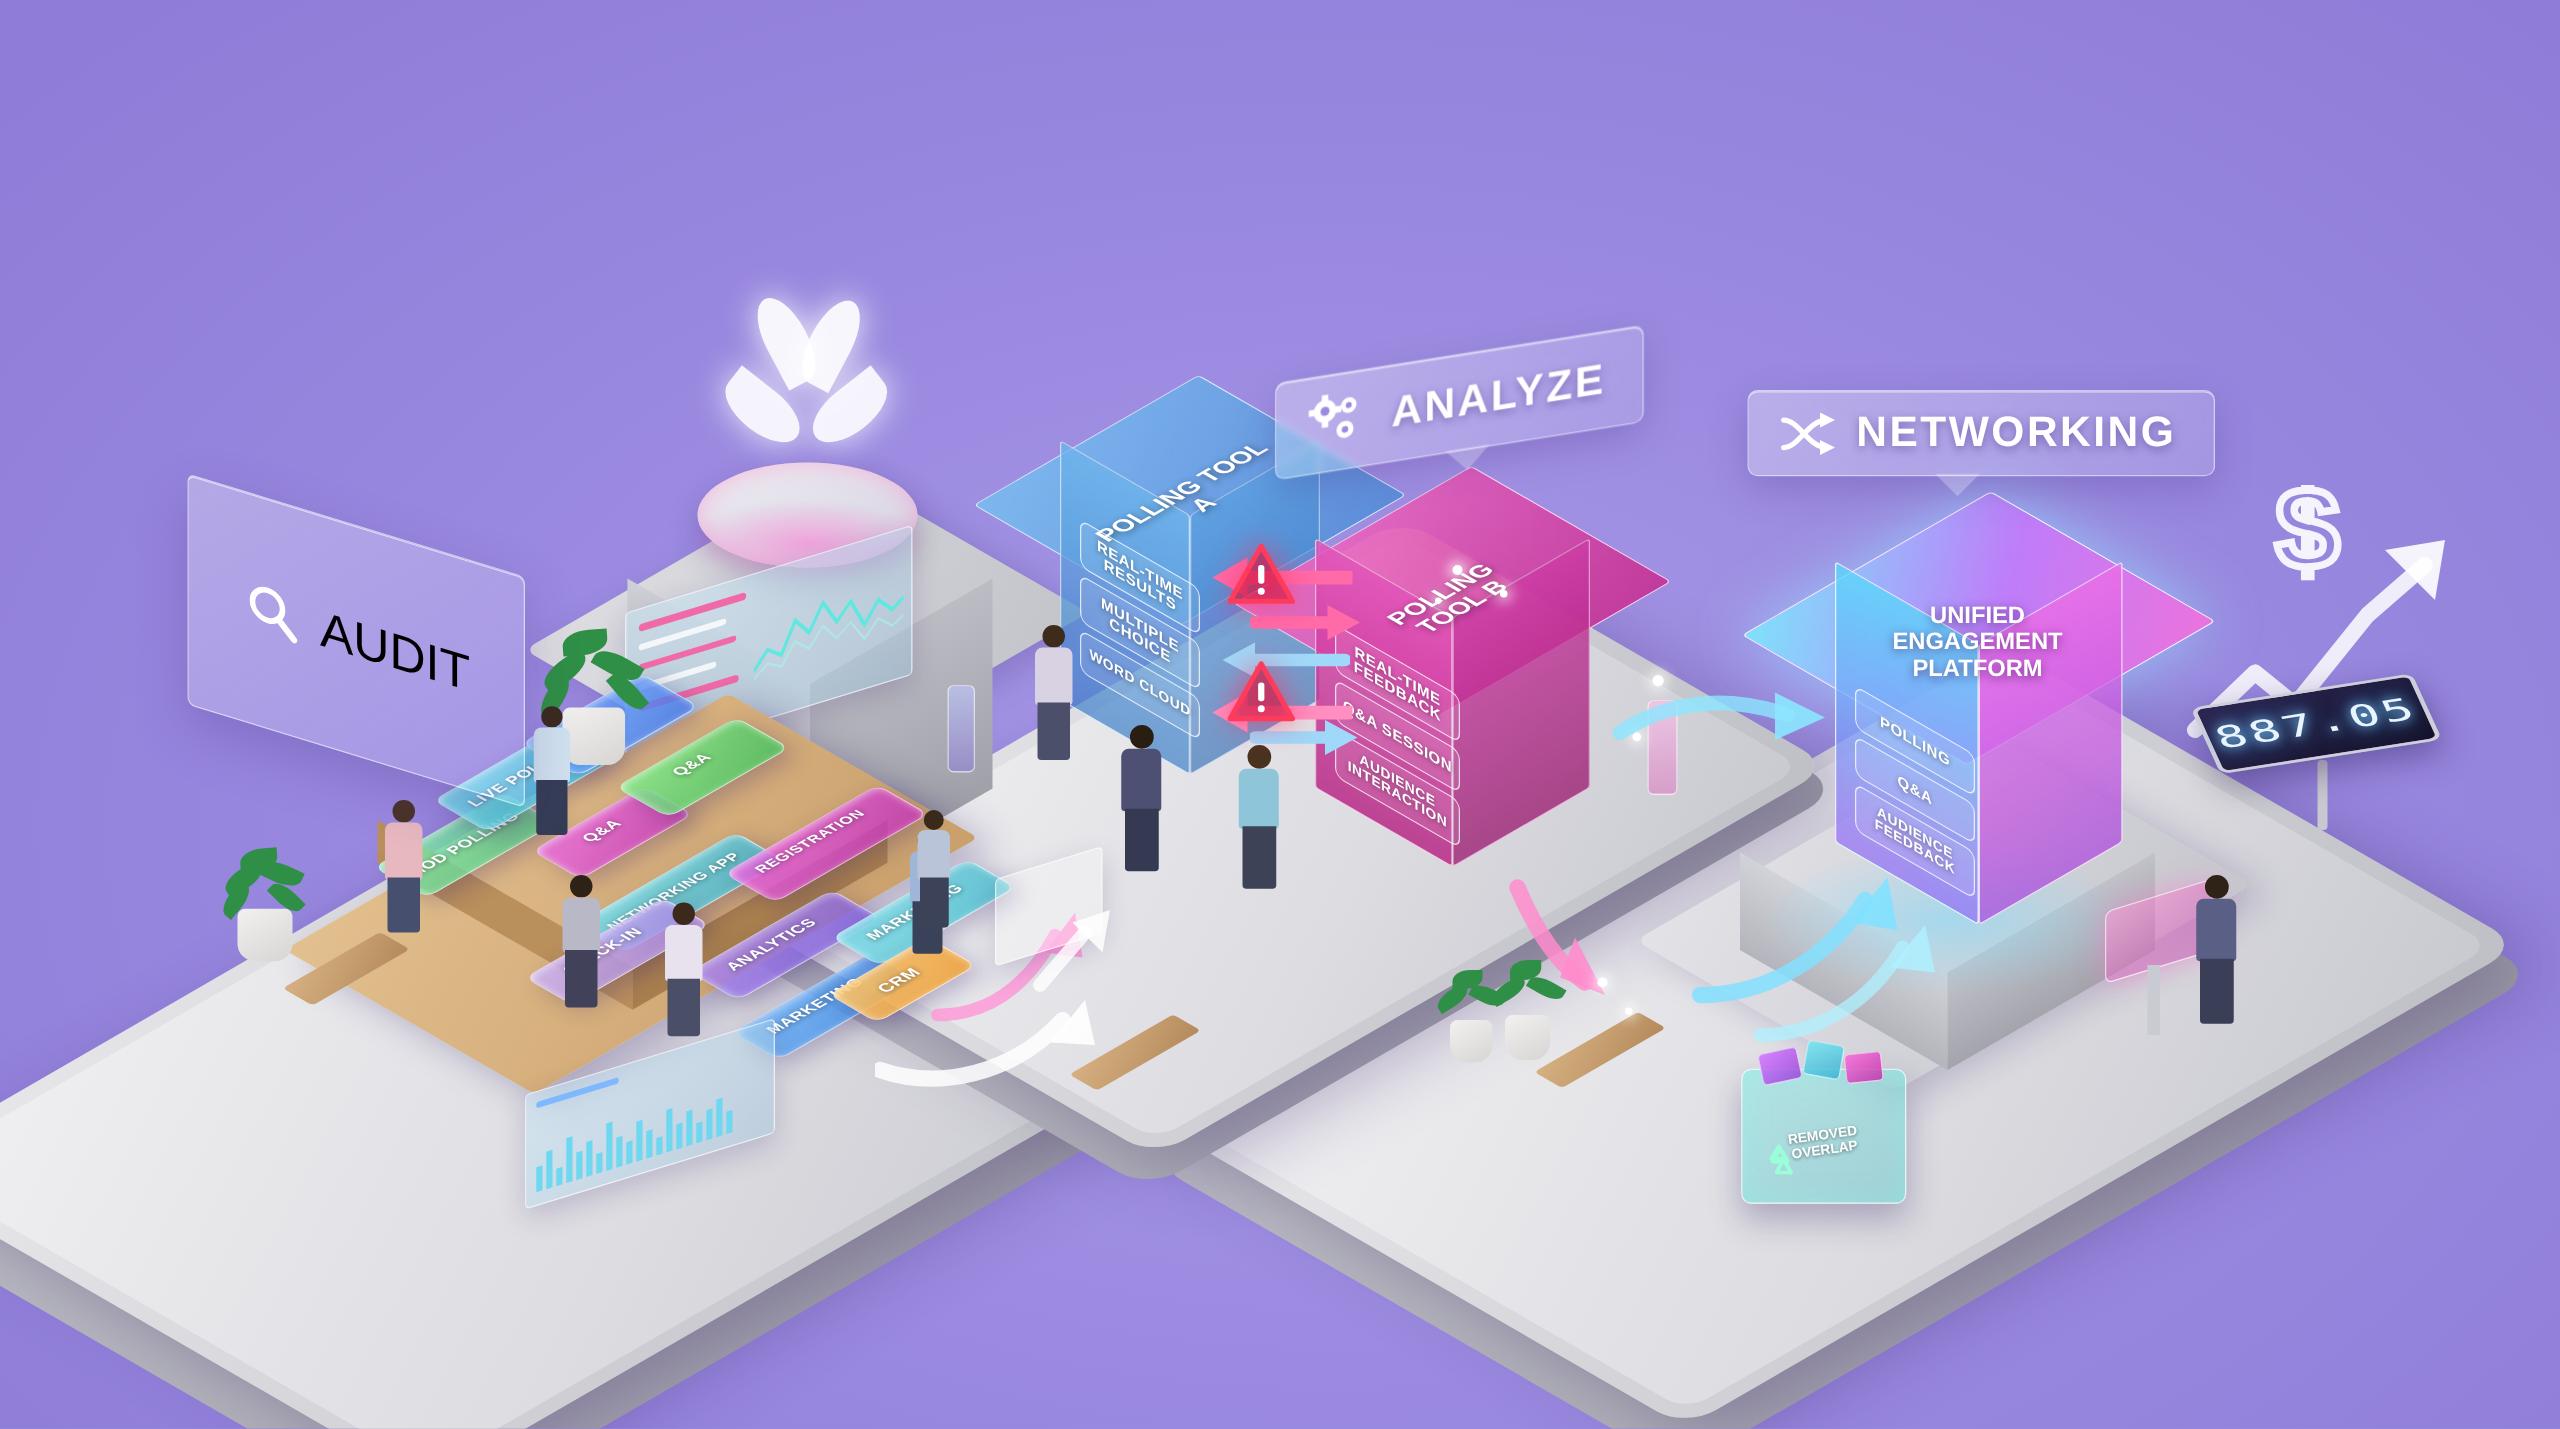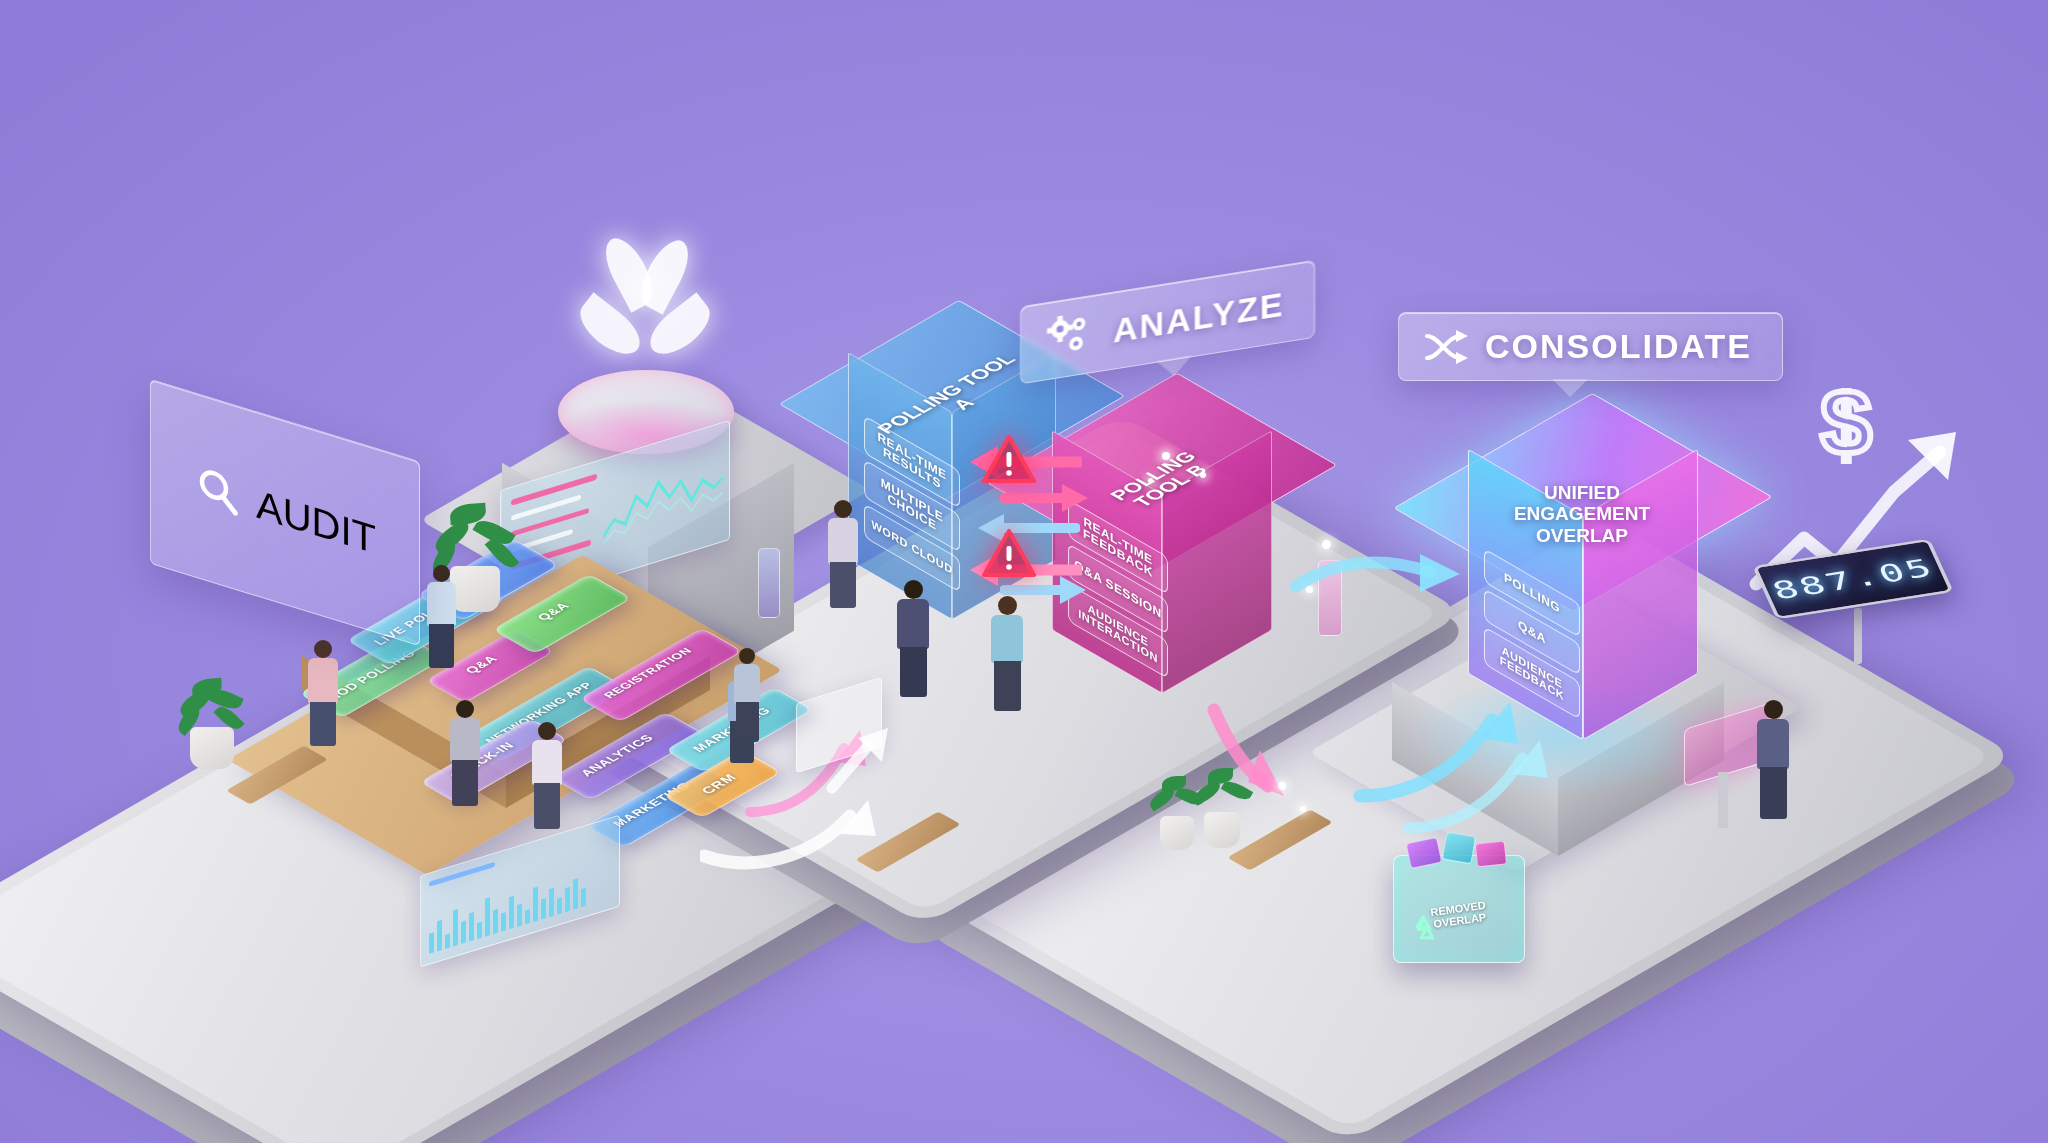--- a/index.html
+++ b/index.html
@@ -526,21 +526,21 @@
     <span class="bicon">
       <svg width="46" height="38" viewBox="0 0 46 38">
         <g fill="none" stroke="#fff" stroke-width="4.2" stroke-linecap="round">
           <path d="M4 8 C 16 8, 24 30, 38 30"></path>
           <path d="M4 30 C 16 30, 24 8, 38 8"></path>
         </g>
         <path d="M33 2 L45 8 L33 14 Z" fill="#fff"></path>
         <path d="M33 24 L45 30 L33 36 Z" fill="#fff"></path>
       </svg>
     </span>
-    <span class="btxt">CONSOLIDATE</span>
+    <span class="btxt">NETWORKING</span>
     <span class="banner-tail" style="left:40%;"></span>
   </div>
 
   <div class="block" style="left:1390px; top:600px; width:330px; height:260px;
               background:linear-gradient(150deg,#e2e2e7,#c6c7cd);"></div>
   <div style="position:absolute;left:1392px;top:730px;width:166px;height:78px;
               background:linear-gradient(180deg,#d2d3d9,#b4b5bc);transform:skewY(30deg);"></div>
   <div style="position:absolute;left:1558px;top:730px;width:166px;height:78px;
               background:linear-gradient(180deg,#c1c2c9,#a3a4ac);transform:skewY(-30deg);"></div>
   <div style="position:absolute;left:1408px;top:676px;width:300px;height:120px;border-radius:50%;
@@ -552,21 +552,21 @@
                 border:1.5px solid rgba(255,255,255,.85);
                 box-shadow:0 0 50px rgba(150,220,255,.7);"></div>
     <div class="left" style="left:0; top:22px; width:115px; height:225px; transform: skewY(30deg);
                 background:linear-gradient(180deg, rgba(90,215,250,.78), rgba(150,110,245,.72));
                 border:1.5px solid rgba(255,255,255,.8);"></div>
     <div class="right" style="left:115px; top:22px; width:115px; height:225px; transform: skewY(-30deg);
                 background:linear-gradient(180deg, rgba(235,110,230,.8), rgba(170,70,220,.7));
                 border:1.5px solid rgba(255,255,255,.7);"></div>
   </div>
   <div style="position:absolute;left:1486px;top:482px;width:192px;color:#fff;font-weight:800;font-size:19px;
-              line-height:1.12;text-align:center;text-shadow:0 2px 8px rgba(60,20,90,.6);z-index:43;">UNIFIED ENGAGEMENT OVERLAP</div>
+              line-height:1.12;text-align:center;text-shadow:0 2px 8px rgba(60,20,90,.6);z-index:43;">UNIFIED ENGAGEMENT PLATFORM</div>
   <div class="chip" style="position:absolute;left:1484px;top:576px;width:96px;height:34px;font-size:12px;transform:skewY(30deg);z-index:43;">POLLING</div>
   <div class="chip" style="position:absolute;left:1484px;top:616px;width:96px;height:32px;font-size:12px;transform:skewY(30deg);z-index:43;">Q&amp;A</div>
   <div class="chip" style="position:absolute;left:1484px;top:654px;width:96px;height:38px;font-size:11px;transform:skewY(30deg);z-index:43;">AUDIENCE FEEDBACK</div>
 
   <svg class="arrow" style="left:1352px;top:690px;width:180px;height:120px;z-index:41;" viewBox="0 0 180 120">
     <path d="M8 106 C 60 106, 110 78, 140 30" fill="none" stroke="rgba(130,225,255,.85)" stroke-width="13" stroke-linecap="round"></path>
     <path d="M128 48 L158 12 L166 54 Z" fill="rgba(130,225,255,.9)"></path>
   </svg>
   <svg class="arrow" style="left:1402px;top:730px;width:160px;height:110px;z-index:41;" viewBox="0 0 160 110">
     <path d="M6 98 C 52 98, 94 72, 120 28" fill="none" stroke="rgba(175,240,255,.75)" stroke-width="11" stroke-linecap="round"></path>

